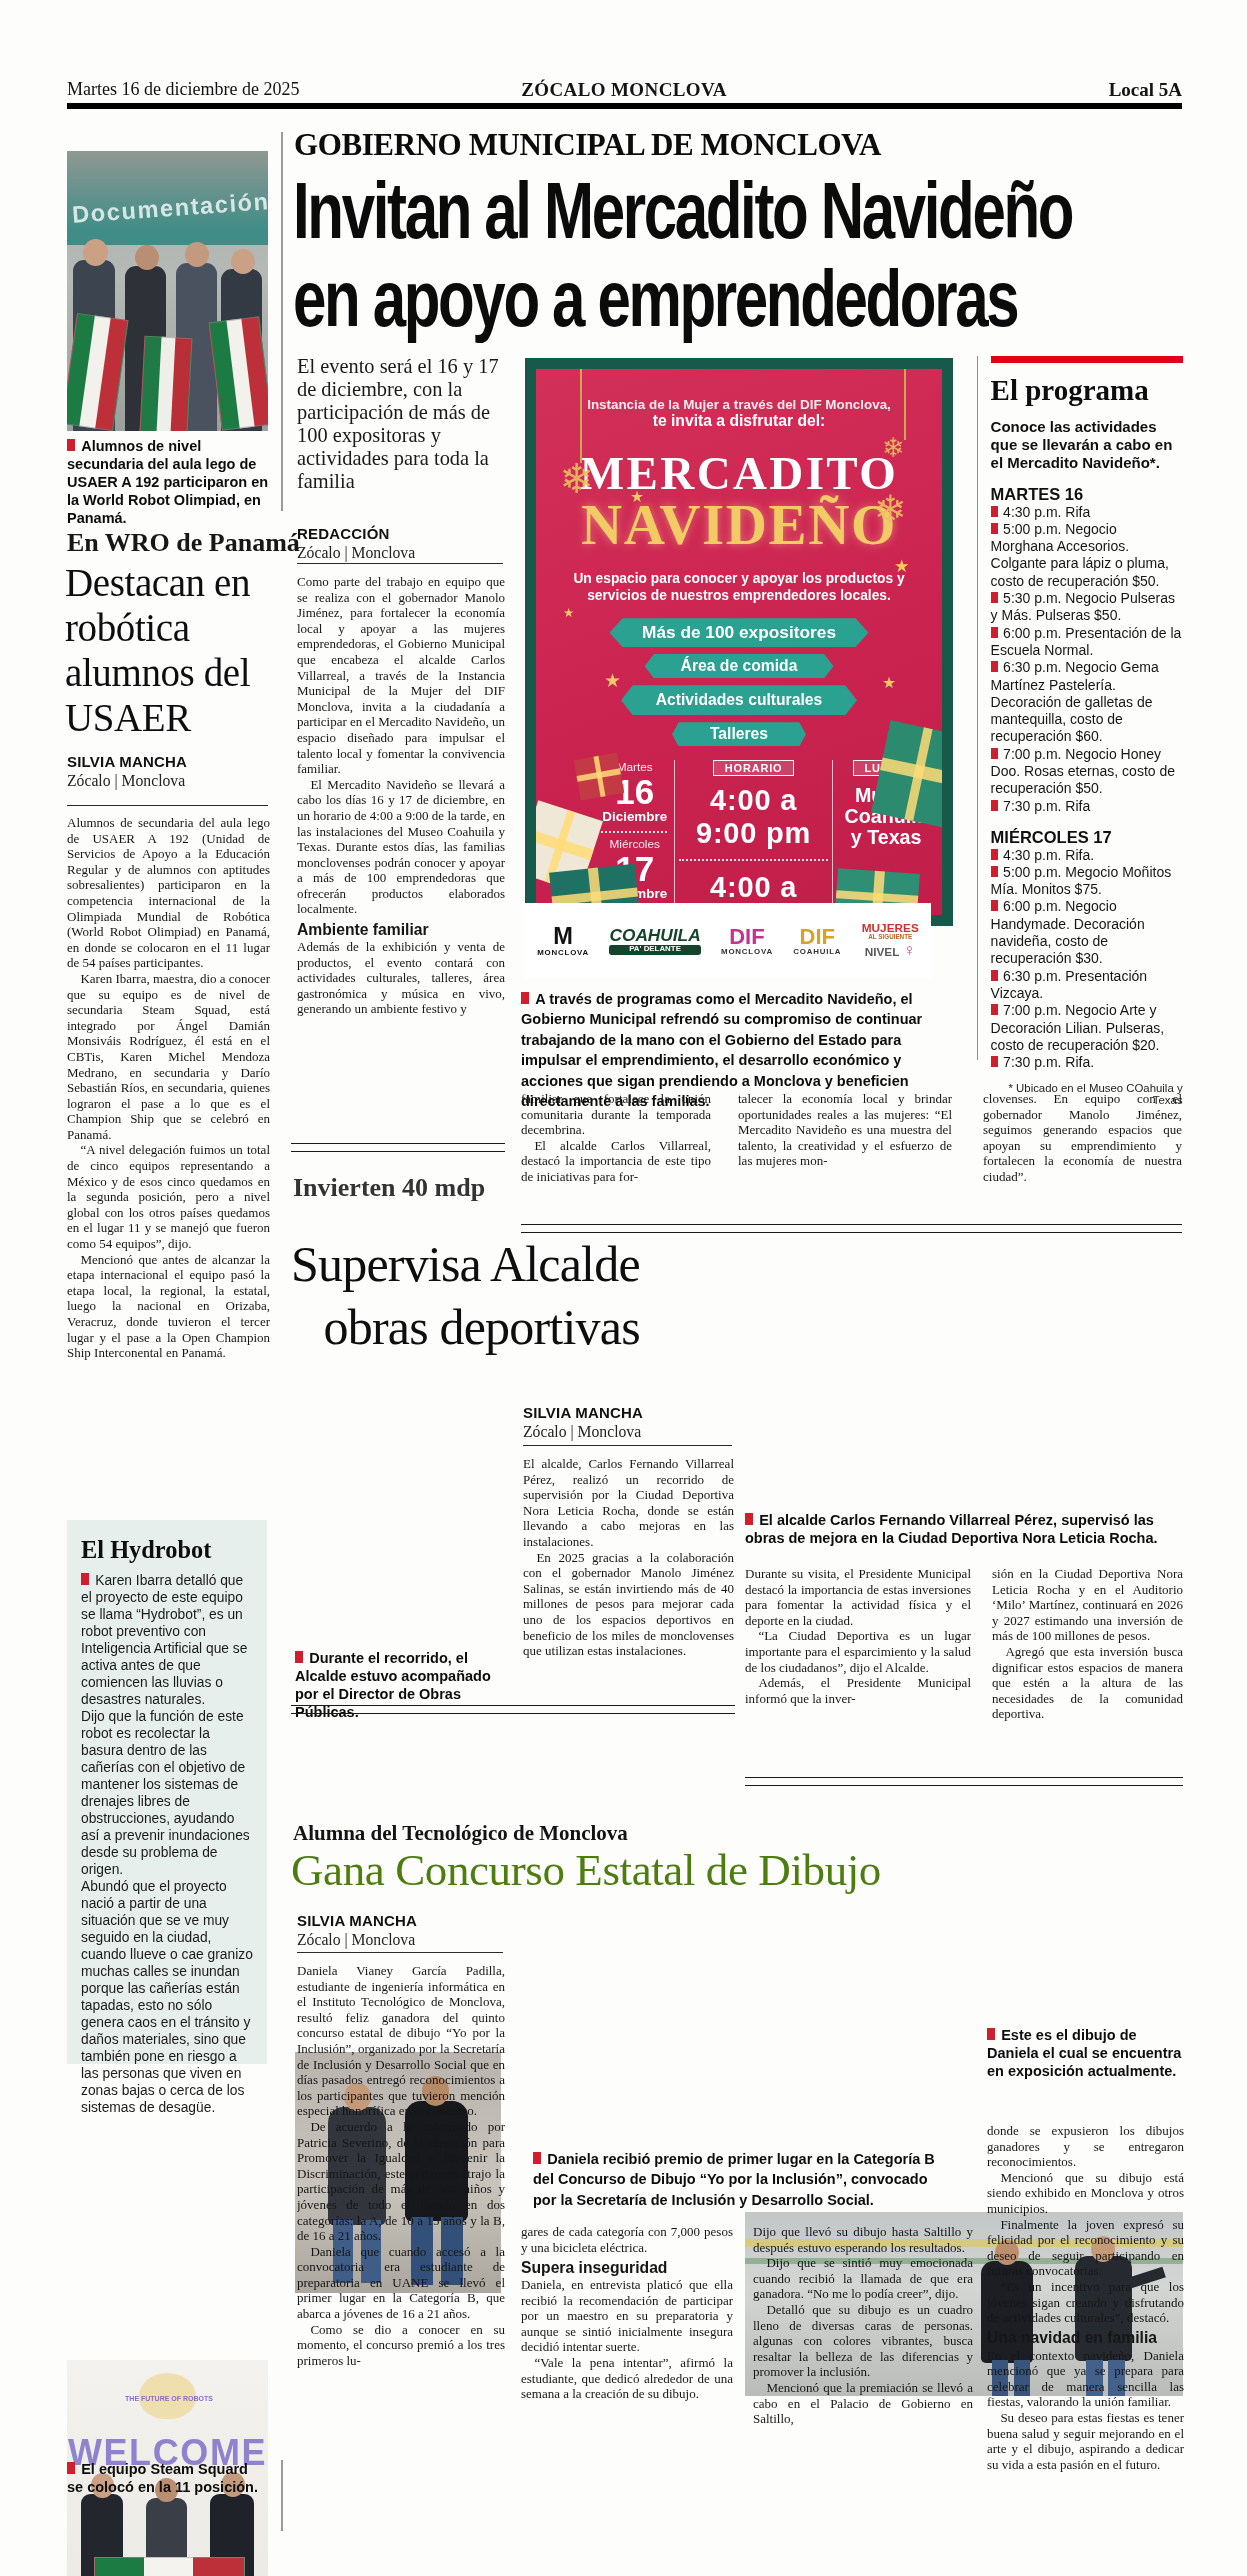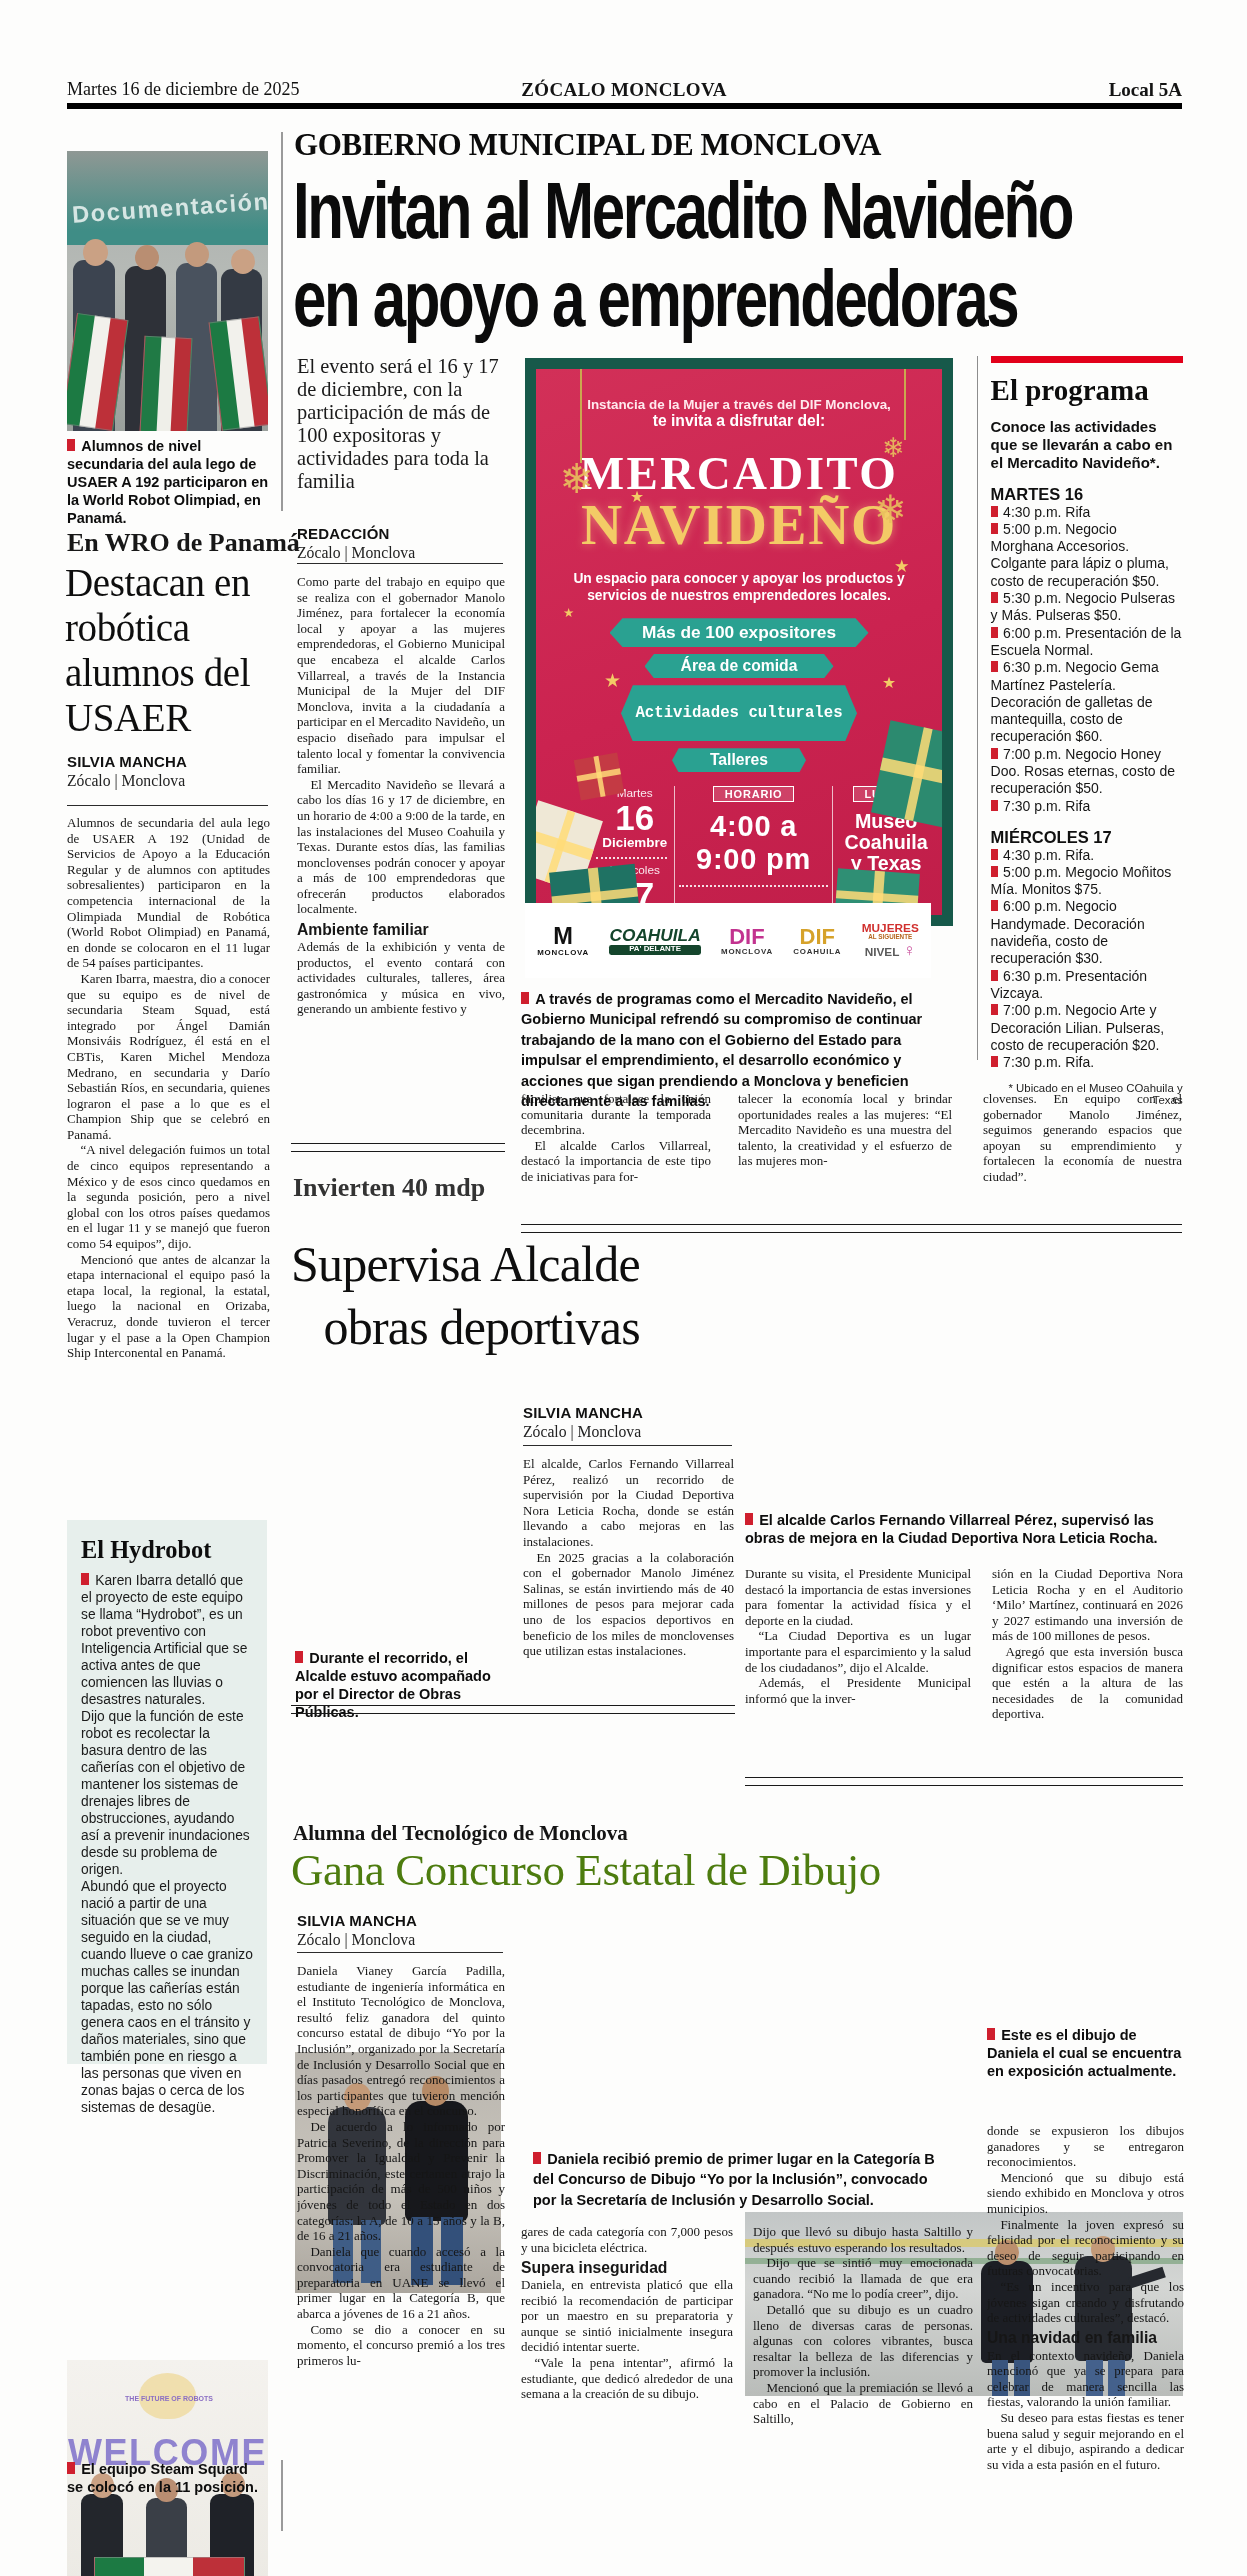--- a/index.html
+++ b/index.html
@@ -155,21 +155,21 @@
       <div class="star" style="left:346px;top:304px;font-size:15.7px;">★</div>
 
       <div class="poster-top1" style="margin-top:28px;">Instancia de la Mujer a través del DIF Monclova,</div>
       <div class="poster-top2">te invita a disfrutar del:</div>
       <div class="poster-t1" style="margin-top:20.4px;">MERCADITO</div>
       <div class="poster-t2">NAVIDEÑO</div>
       <div class="poster-sub" style="margin:17.3px auto 0 auto;width:338px;">Un espacio para conocer y apoyar los productos y servicios de nuestros emprendedores locales.</div>
 
       <div class="ribbon" style="width:259px;font-size:17.3px;padding:3.9px 0;margin-top:14px;">Más de 100 expositores</div>
       <div class="ribbon" style="width:189px;font-size:15.7px;padding:3.1px 0;">Área de comida</div>
-      <div class="ribbon" style="width:236px;font-size:15.7px;padding:19px 0;font-family:Liberation Mono, monospace;">Actividades culturales</div>
+      <div class="ribbon" style="width:236px;font-size:15.7px;padding:6px 0;">Actividades culturales</div>
       <div class="ribbon" style="width:134px;font-size:15.7px;padding:3.1px 0;">Talleres</div>
 
       <div class="dateblk" style="margin:14px 7.9px 0 66px;">
         <div style="width:75px;text-align:center;border-right:1.6px solid rgba(255,255,255,.7);padding-right:6.3px;">
           <div class="d-day">Martes</div>
           <div class="d-num">16</div>
           <div class="d-mon">Diciembre</div>
           <div class="dotsep" style="margin:6.3px 0 4.7px -6.3px;"></div>
           <div class="d-day">Miércoles</div>
           <div class="d-num">17</div>

